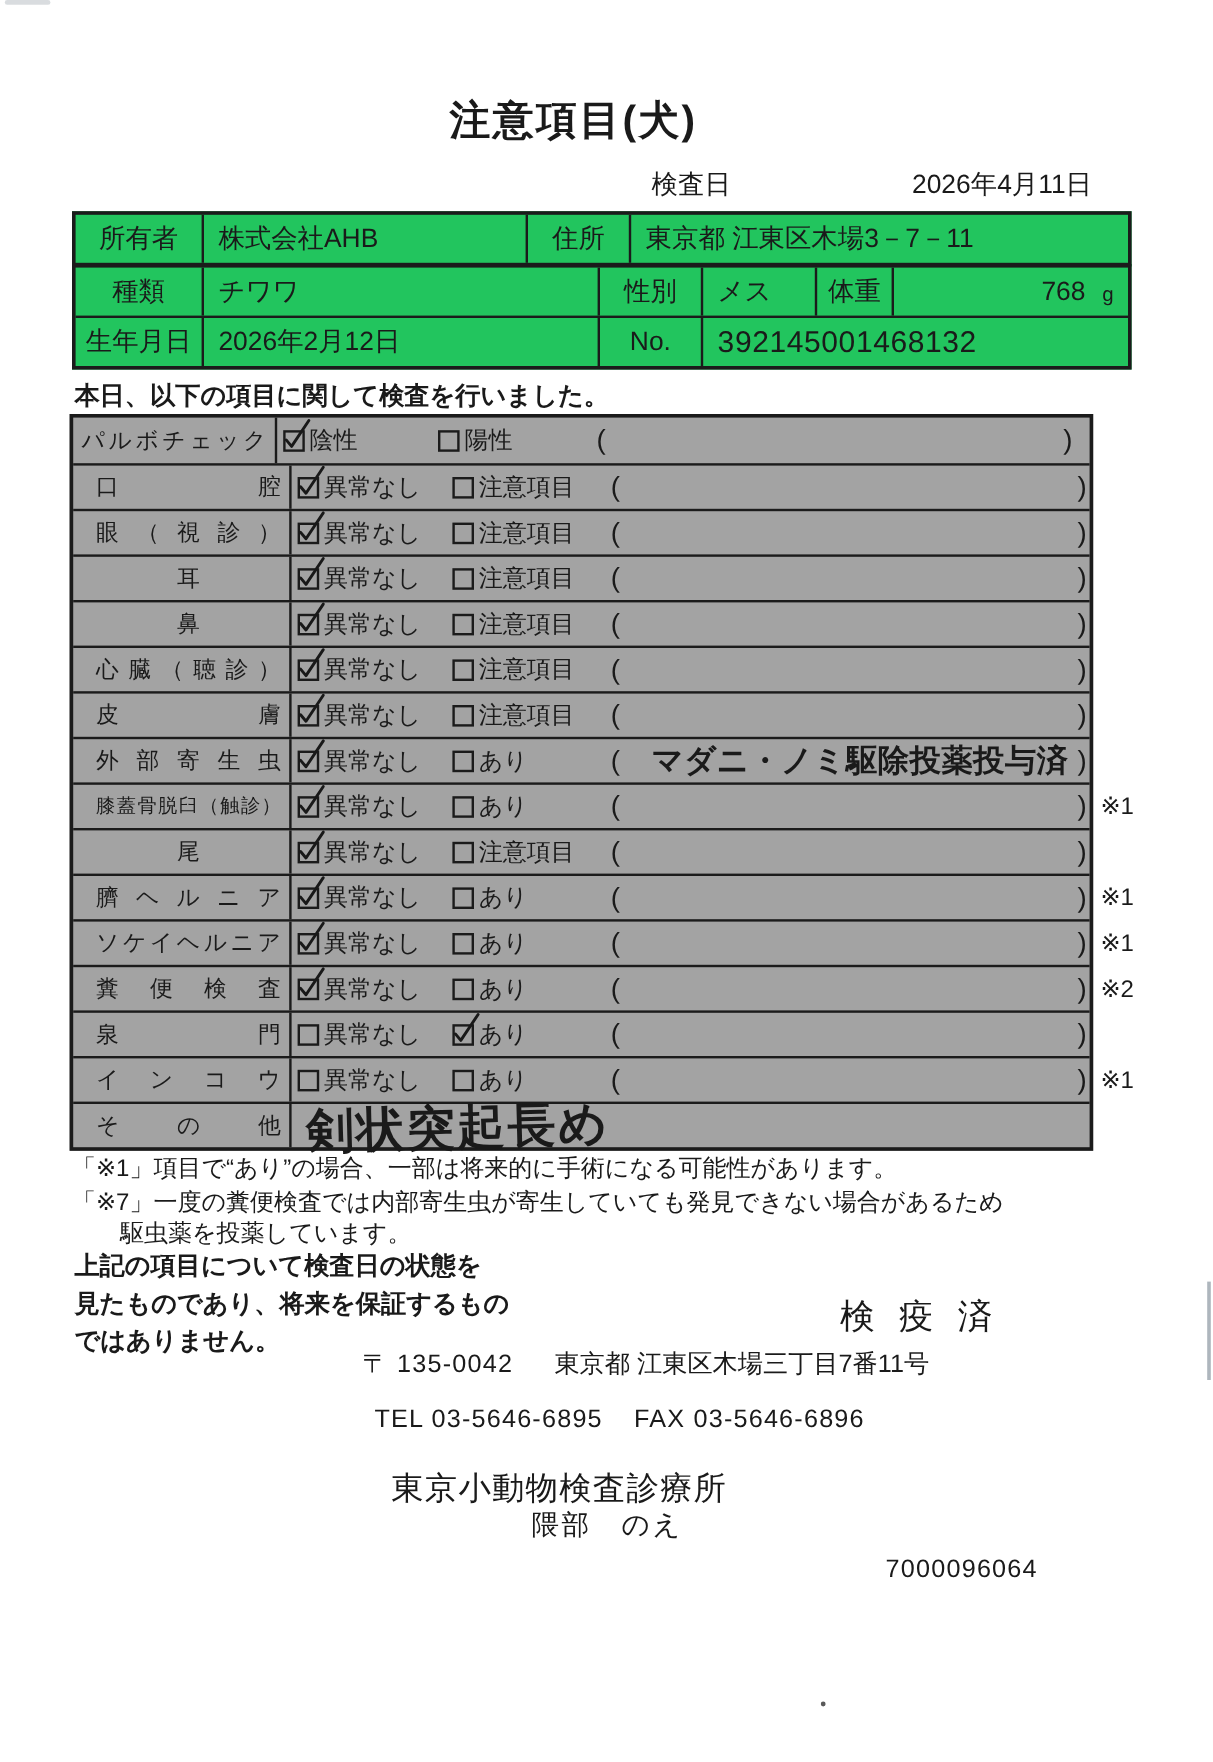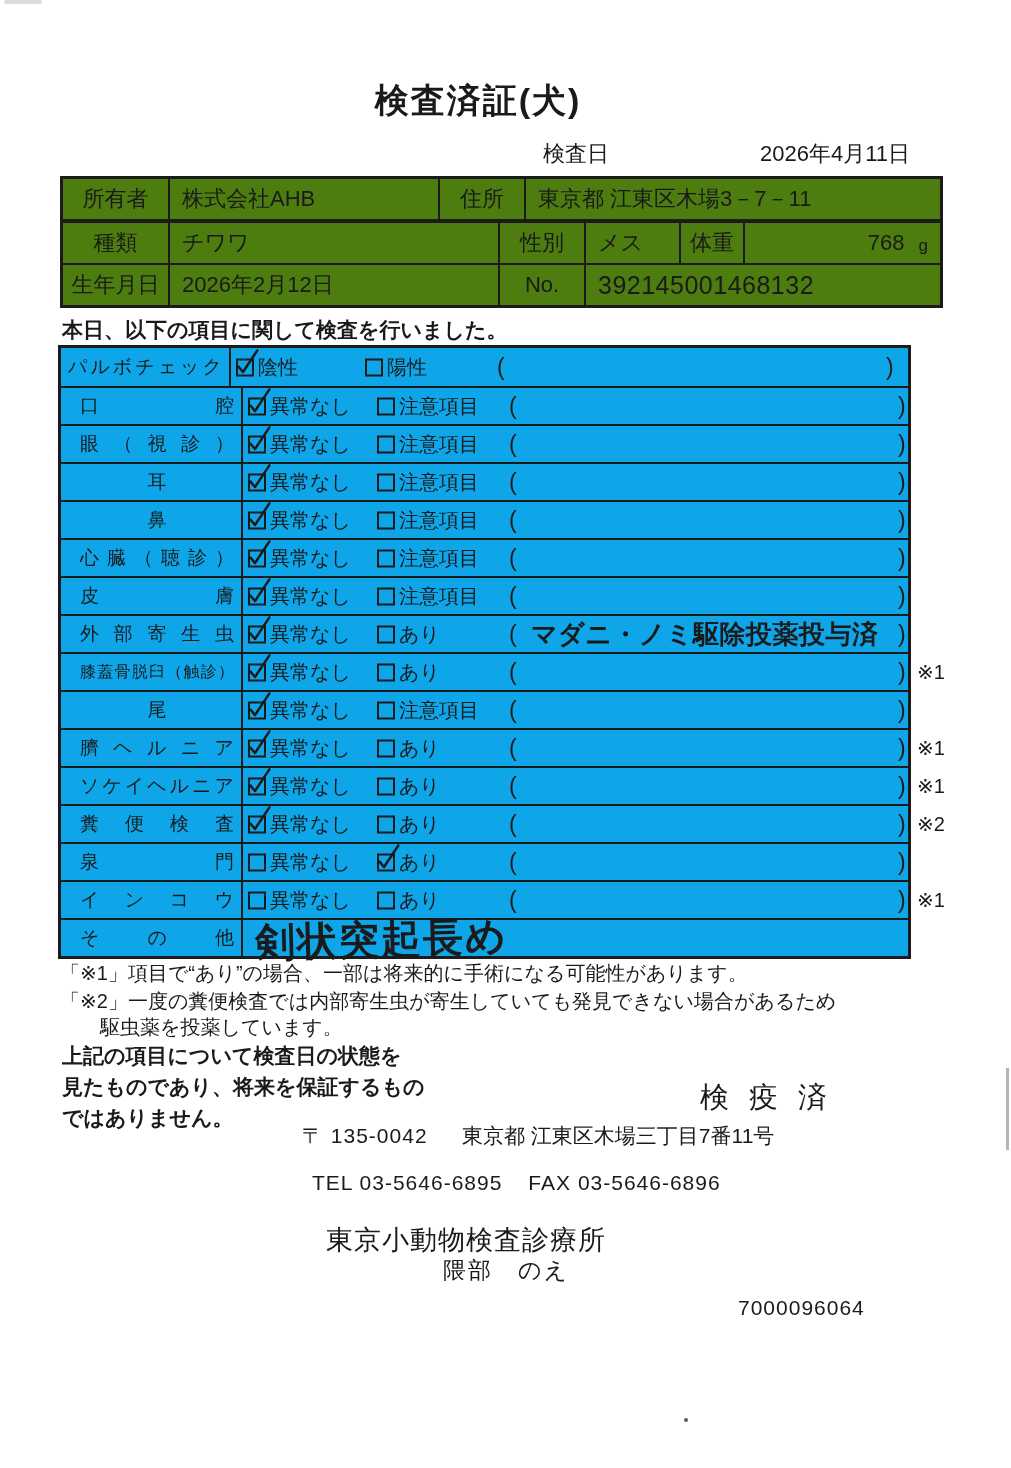--- a/index.html
+++ b/index.html
@@ -5,51 +5,51 @@
   html,body{margin:0;padding:0;background:#ffffff;}
   body{width:1011px;height:1468px;position:relative;overflow:hidden;
        font-family:"Liberation Sans","DejaVu Sans",sans-serif;color:#1a1a1a;
        -webkit-font-smoothing:antialiased;}
   .abs{position:absolute;}
   
   .title{top:78px;left:0;width:956px;text-align:center;font-size:34px;font-weight:600;letter-spacing:2px;}
   .date-label{top:139px;left:543px;font-size:22px;font-weight:500;}
   .date-value{top:139px;left:760px;font-size:22px;font-weight:500;}
   
-  .info-table{left:60px;width:877px;border:3px solid #1b1b1b;box-sizing:content-box;background:#4d7c0f;}
+  .info-table{left:60px;width:877px;border:3px solid #1b1b1b;box-sizing:content-box;background:#22c55e;}
   .itr{display:flex;height:40px;}
   .itr + .itr{border-top:2px solid #1b1b1b;}
   .itc{box-sizing:border-box;display:flex;align-items:center;font-size:22px;font-weight:500;overflow:hidden;white-space:nowrap;}
   .itc.lbl{justify-content:center;border-right:2px solid #1b1b1b;}
   .itc.val{padding-left:12px;border-right:2px solid #1b1b1b;}
   .itc.last{border-right:none;}
   .w-owner-lbl{width:107px;} .w-owner-val{width:270px;} .w-addr-lbl{width:86px;} .w-addr-val{width:354px;}
   .w-breed-lbl{width:107px;} .w-breed-val{width:330px;} .w-sex-lbl{width:86px;} .w-sex-val{width:95px;}
   .w-wt-lbl{width:64px;} .w-wt-val{width:195px;justify-content:flex-end;padding-right:12px;}
   .w-no-lbl{width:86px;} .w-no-val{width:354px;}
   .weight-num{font-size:22px;} .weight-unit{font-size:17px;margin-left:14px;margin-top:6px;}
   .no-num{font-size:25px;letter-spacing:0.5px;}
   .intro{top:316px;left:62px;font-size:21px;font-weight:700;}
   
-  .checklist{left:58px;top:345px;width:847px;border:3px solid #1b1b1b;background:#0ea5e9;}
+  .checklist{left:58px;top:345px;width:847px;border:3px solid #1b1b1b;background:#a3a3a3;}
   .row{position:relative;display:flex;height:38px;box-sizing:border-box;}
   .row + .row{border-top:2px solid #1b1b1b;padding-left:12px;}
   .label-cell{width:170px;box-sizing:border-box;border-right:2px solid #1b1b1b;display:flex;align-items:center;padding:0 7px;}
   .jlabel{display:block;width:100%;font-size:19px;font-weight:500;text-align:justify;text-align-last:justify;white-space:nowrap;}
   .jlabel.center{text-align:center;text-align-last:center;}
   .jlabel.small{font-size:16px;}
   .content-cell{position:relative;flex:1;overflow:visible;}
   .opt{position:absolute;top:50%;transform:translateY(-50%);display:flex;align-items:center;white-space:nowrap;}
   .opt1{left:5px;} .opt2{left:134px;}
   .opt-label{font-size:20px;font-weight:500;margin-left:4px;}
   .cb{position:relative;width:14px;height:14px;border:2px solid #1b1b1b;flex-shrink:0;display:inline-block;}
   .check{position:absolute;left:-4px;top:-13px;width:27px;height:31px;overflow:visible;}
   .popen,.pclose{position:absolute;top:50%;transform:translateY(-50%);font-size:23px;font-weight:400;}
   .popen{left:266px;} .pclose{left:655px;}
-  .pvalue{position:absolute;left:288px;top:50%;transform:translateY(-50%);white-space:nowrap;font-size:20px;font-weight:500;font-family:Liberation Mono, monospace;}
+  .pvalue{position:absolute;left:300px;top:50%;transform:translateY(-50%);white-space:nowrap;font-size:20px;font-weight:500;font-family:Liberation Mono, monospace;}
   .pvalue.stamp{font-size:26px;font-weight:600;letter-spacing:0.5px;}
   .remark{position:absolute;left:856px;top:50%;transform:translateY(-50%);font-size:20px;font-weight:500;white-space:nowrap;}
   .handwriting{position:absolute;left:12px;top:-8px;font-size:40px;font-weight:600;letter-spacing:2px;transform:rotate(-1.5deg);white-space:nowrap;z-index:3;}
   
   .fn1{top:960px;left:60px;font-size:20px;font-weight:500;}
   .fn2{top:988px;left:60px;font-size:20px;font-weight:500;}
   .fn3{top:1014px;left:100px;font-size:20px;font-weight:500;}
   .disclaimer{top:1040px;left:62px;font-size:21px;font-weight:700;line-height:31px;}
   .stamp-qt{top:1078px;left:700px;font-size:29px;font-weight:500;letter-spacing:6px;white-space:nowrap;}
   .postal{top:1122px;left:302px;font-size:21px;font-weight:500;letter-spacing:1px;}
@@ -64,21 +64,21 @@
   .edge-line{top:1068px;left:1006px;width:3px;height:82px;background:#aeb6bd;}
   .dot{top:1418px;left:684px;width:4px;height:4px;background:#5a5a5a;border-radius:50%;}
 </style>
 </head>
 <body>
 
 <div class="abs smudge-top"></div>
 <div class="abs edge-line"></div>
 <div class="abs dot"></div>
 
-<div class="abs title">検査済証(犬)</div>
+<div class="abs title">注意項目(犬)</div>
 <div class="abs date-label">検査日</div>
 <div class="abs date-value">2026年4月11日</div>
 
 <div class="abs info-table" style="top:176px;">
   <div class="itr">
     <div class="itc lbl w-owner-lbl">所有者</div>
     <div class="itc val w-owner-val">株式会社AHB</div>
     <div class="itc lbl w-addr-lbl">住所</div>
     <div class="itc val last w-addr-val">東京都 江東区木場3－7－11</div>
   </div>
@@ -430,21 +430,21 @@
       <div class="label-cell">
         <span class="jlabel">その他</span>
       </div>
       <div class="content-cell">
         <span class="handwriting">剣状突起長め</span>
       </div>
     </div>
   </div>
 
 <div class="abs fn1">「※1」項目で“あり”の場合、一部は将来的に手術になる可能性があります。</div>
-<div class="abs fn2">「※2」一度の糞便検査では内部寄生虫が寄生していても発見できない場合があるため</div>
+<div class="abs fn2">「※7」一度の糞便検査では内部寄生虫が寄生していても発見できない場合があるため</div>
 <div class="abs fn3">駆虫薬を投薬しています。</div>
 
 <div class="abs disclaimer">
   <div>上記の項目について検査日の状態を</div>
   <div>見たものであり、将来を保証するもの</div>
   <div>ではありません。</div>
 </div>
 
 <div class="abs stamp-qt">検 疫 済</div>
 

